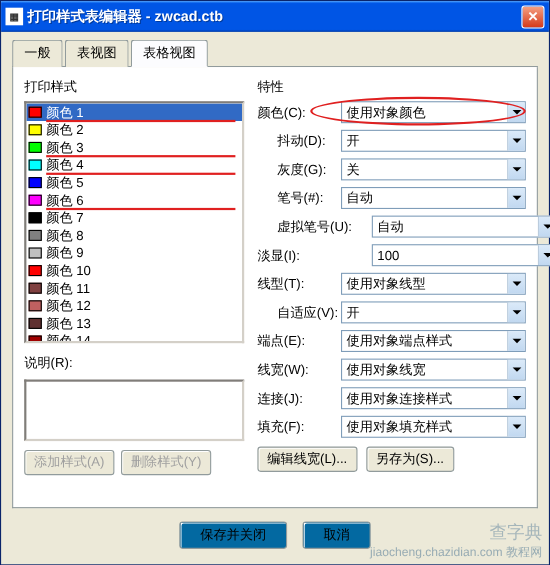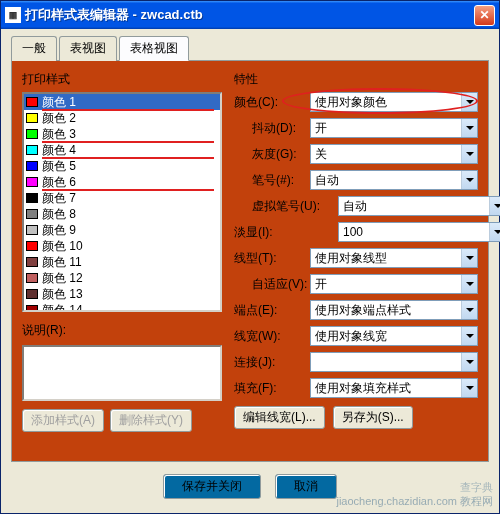--- a/index.html
+++ b/index.html
@@ -6,21 +6,21 @@
 body { background: #ece9d8; }
 .window { width: 500px; height: 514px; border: 1px solid #0a246a; background: #ece9d8; position: relative; }
 .titlebar { height: 28px; background: linear-gradient(to bottom, #3a95ff 0%, #0055e5 8%, #0055e5 92%, #003ba8 100%); display: flex; align-items: center; padding: 0 4px; color: white; font-weight: bold; }
 .titlebar .appicon { width: 16px; height: 16px; background: #fff; margin-right: 4px; display: flex; align-items: center; justify-content: center; font-size: 9px; color: #333; }
 .titlebar .title { flex: 1; font-size: 13px; text-shadow: 1px 1px 0 #003a9c; }
 .closebtn { width: 21px; height: 21px; background: linear-gradient(to bottom, #f5a082, #d4391a); border: 1px solid #fff; border-radius: 3px; display: flex; align-items: center; justify-content: center; color: white; font-weight: bold; cursor: pointer; }
 .client { padding: 6px 10px 10px 10px; height: calc(100% - 28px); display: flex; flex-direction: column; }
 .tabs { display: flex; border-bottom: 1px solid #919b9c; }
 .tab { padding: 3px 10px; border: 1px solid #919b9c; border-bottom: none; background: #ece9d8; margin-right: 2px; cursor: pointer; position: relative; top: 1px; border-radius: 3px 3px 0 0; }
 .tab.active { background: #fcfcfe; border-bottom: 1px solid #fcfcfe; }
-.tabpanel { flex: 1; border: 1px solid #919b9c; border-top: none; background: #c2410c; padding: 10px; display: flex; gap: 12px; }
+.tabpanel { flex: 1; border: 1px solid #919b9c; border-top: none; background: #ffffff; padding: 10px; display: flex; gap: 12px; }
 .left { width: 200px; display: flex; flex-direction: column; }
 .right { flex: 1; }
 .label { margin-bottom: 4px; }
 .listbox { border: 2px inset #d4d0c8; background: white; height: 220px; overflow: hidden; }
 .listitem { display: flex; align-items: center; height: 16px; padding: 0 2px; position: relative; }
 .listitem.selected { background: #316ac5; color: white; }
 .swatch { width: 12px; height: 10px; border: 1px solid #000; margin-right: 4px; flex-shrink: 0; }
 .underline-red { position: absolute; left: 18px; right: 6px; bottom: -1px; height: 0; border-top: 2px solid #e02020; }
 .descbox { border: 2px inset #d4d0c8; background: white; height: 56px; margin-top: 2px; margin-bottom: 8px; }
 .btnrow { display: flex; gap: 6px; text-align: right; }
@@ -30,21 +30,21 @@
 .proplabel { width: 76px; text-align: left; padding-right: 6px; white-space: nowrap; }
 .propfield { flex: 1; position: relative; }
 .combo { width: 100%; height: 20px; border: 1px solid #7f9db9; background: white; display: flex; align-items: center; padding: 0 18px 0 4px; position: relative; }
 .combo .drop { position: absolute; right: 0; top: 0; width: 16px; height: 100%; border-left: 1px solid #bcd; background: linear-gradient(#dbeaf9,#c1d8f0); display: flex; align-items: center; justify-content: center; }
 .combo .drop::after { content: ""; border: 4px solid transparent; border-top-color: #4a6; border-top-color: #000; margin-top: 3px; }
 .red-ellipse { position: absolute; border: 2px solid #e02020; border-radius: 50%; pointer-events: none; }
 .right-buttons { display: flex; gap: 8px; margin-top: 8px; }
 .bottom-buttons { display: flex; justify-content: center; gap: 14px; padding: 12px 0 4px 0; }
 .bigbtn { padding: 3px 18px; border: 1px solid #919b9c; background: #0369a1; border-radius: 3px; cursor: pointer; box-shadow: inset 1px 1px 0 #fff; }
 .watermark { position: absolute; right: 6px; bottom: 4px; font-size: 11px; color: rgba(80,120,150,0.55); pointer-events:none; }
-.watermark2 { position: absolute; right: 6px; bottom: 18px; font-size: 11px; color: rgba(80,120,150,0.45); pointer-events:none; }
+.watermark2 { position: absolute; right: 6px; bottom: 18px; font-size: 16px; color: rgba(80,120,150,0.45); pointer-events:none; }
 </style>
 </head>
 <body>
 
 <div class="window">
   <div class="titlebar">
     <div class="appicon">▦</div>
     <div class="title">打印样式表编辑器 - zwcad.ctb</div>
     <div class="closebtn">
         <span>✕</span>
@@ -219,20 +219,21 @@
                 <div class="combo">
                   <span>使用对象线宽</span>
                   <div class="drop"></div>
                 </div>
               </div>
             </div>
             <div class="proprow">
               <div class="proplabel">连接(J):</div>
               <div class="propfield">
                 <div class="combo">
+                  <span>使用对象连接样式</span>
                   <div class="drop"></div>
                 </div>
               </div>
             </div>
             <div class="proprow">
               <div class="proplabel">填充(F):</div>
               <div class="propfield">
                 <div class="combo">
                   <span>使用对象填充样式</span>
                   <div class="drop"></div>

